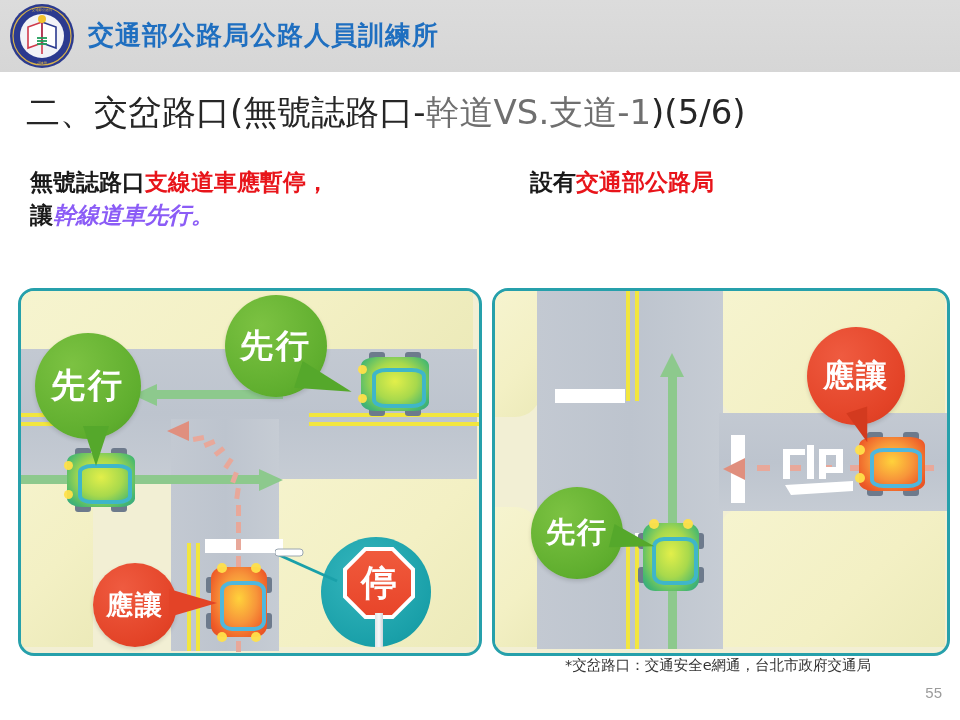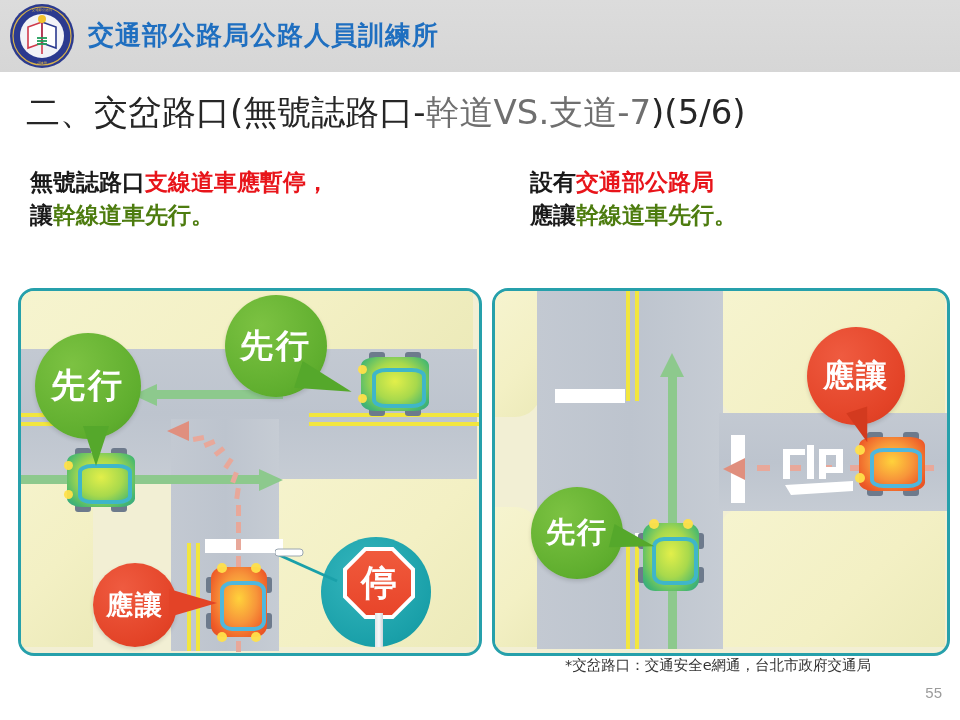--- a/index.html
+++ b/index.html
@@ -35,21 +35,21 @@
   .slide-title .dim{color:#6f6f6f;}
   
   .lead{
     position:absolute;font-size:23px;font-weight:bold;line-height:1.42;
     color:#1a1a1a;
     font-family:"DejaVu Sans","Liberation Sans",sans-serif;
   }
   .lead.left{left:30px;top:166px;width:450px;}
   .lead.right{left:530px;top:166px;width:420px;}
   .red{color:#e8141a;}
-  .green{color:#4d7c0f;}
+  .green{color:#8b5cf6;font-style:italic;}
   
   .panel{
     position:absolute;border:3px solid #26a0ab;border-radius:16px;
     overflow:hidden;background:#f2efd4;
   }
   .panel.left{left:18px;top:288px;width:458px;height:362px;}
   .panel.right{left:492px;top:288px;width:452px;height:362px;}
   .scene{position:absolute;left:0;top:0;width:100%;height:100%;}
   
   .land{position:absolute;background:linear-gradient(135deg,#f6f4cf 0%,#f3f0c4 60%,#eceab9 100%);}
@@ -141,30 +141,29 @@
       <g stroke="#1f9d5a" stroke-width="1.8">
         <line x1="29" y1="36" x2="39" y2="36"></line>
         <line x1="29" y1="39" x2="39" y2="39"></line>
         <line x1="29" y1="42" x2="39" y2="42"></line>
       </g>
     </svg>
   </div>
   <div class="header-title">交通部公路局公路人員訓練所</div>
 </div>
 
-<div class="slide-title"><span>二、交岔路口(無號誌路口-</span><span class="dim">幹道VS.支道-7</span><span>)(5/6)</span></div>
+<div class="slide-title"><span>二、交岔路口(無號誌路口-</span><span class="dim">幹道VS.支道-1</span><span>)(5/6)</span></div>
 
 <div class="lead left">
   <div><span>無號誌路口</span><span class="red">支線道車應暫停，</span></div>
   <div><span>讓</span><span class="green">幹線道車先行。</span></div>
 </div>
 
 <div class="lead right">
   <div><span>設有</span><span class="red">交通部公路局</span></div>
-  <div><span>應讓</span><span class="green">幹線道車先行。</span></div>
 </div>
 
 <div class="panel left">
   <div class="scene">
 
     <div class="land" style="left:0;top:0;width:452px;height:62px;border-bottom-left-radius:0;"></div>
     <div class="land" style="left:0;top:128px;width:72px;height:228px;border-top-right-radius:26px;"></div>
     <div class="land" style="left:252px;top:128px;width:204px;height:228px;border-top-left-radius:26px;"></div>
 
     <div class="road" style="left:0;top:58px;width:456px;height:130px;"></div>

